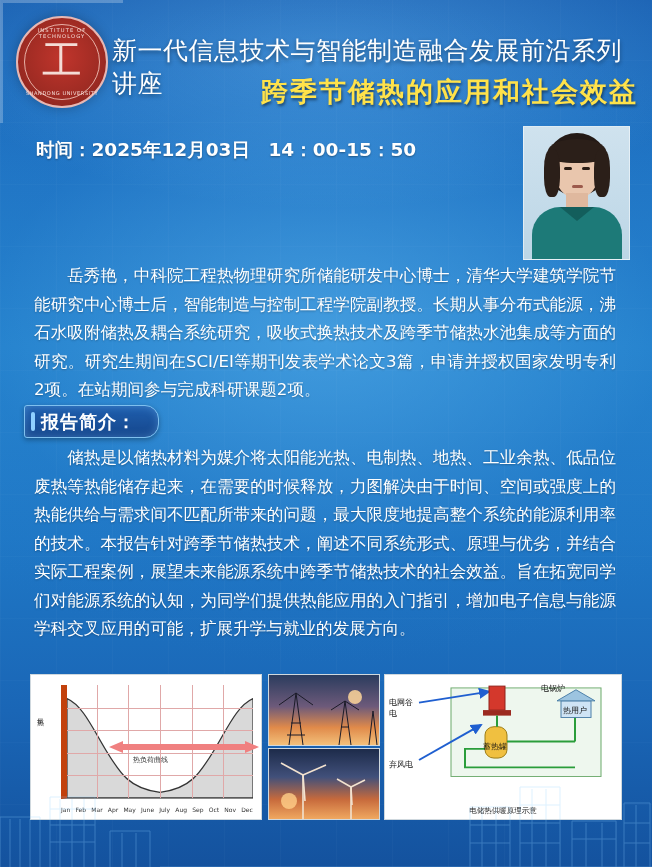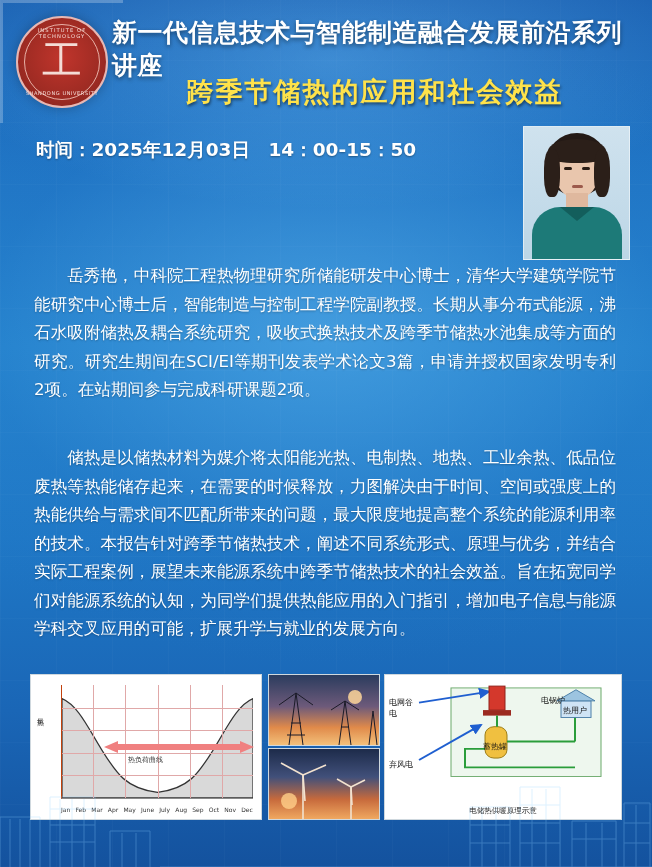--- a/index.html
+++ b/index.html
@@ -50,27 +50,27 @@
   }
   .logo .bot-txt{
     position:absolute;bottom:10px;left:0;right:0;text-align:center;
     font-size:5px;letter-spacing:.6px;color:#f6ded9;
   }
   .logo .glyph{
     font-size:40px;color:#f4dcd6;line-height:1;font-family:"DejaVu Serif","Liberation Serif",serif;
     transform:translateY(-2px);
   }
   .title-main{
-    position:absolute;left:112px;top:16px;right:14px;
-    font-size:25px;font-weight:bold;color:#ffffff;letter-spacing:.5px;
+    position:absolute;left:112px;top:34px;right:14px;
+    font-size:25px;font-weight:normal;color:#ffffff;letter-spacing:.5px;
     text-shadow:0 2px 4px rgba(0,0,0,.45);
     font-family:"DejaVu Sans","Liberation Sans",sans-serif;
   }
   .title-sub{
-    position:absolute;left:112px;top:74px;right:14px;text-align:center;
+    position:absolute;left:112px;top:74px;right:14px;text-align:right;
     font-size:27px;font-weight:bold;color:#ffe24a;letter-spacing:2px;
     text-shadow:1px 2px 3px rgba(0,0,0,.5);
     font-family:Liberation Serif, serif;
   }
 
   
   .info{position:absolute;left:36px;top:134px;color:#fff;}
   .info div{font-size:18.5px;font-weight:bold;line-height:32px;text-shadow:0 1px 2px rgba(0,0,0,.35);}
 
   .portrait{
@@ -113,21 +113,21 @@
 
   
   .fig-row{position:absolute;left:30px;top:674px;width:592px;height:146px;display:flex;gap:6px;}
   .fig{position:relative;background:#fff;border:1px solid #cfd8de;overflow:hidden;}
   .fig1{width:230px;}
   .fig2{width:110px;display:flex;flex-direction:column;gap:2px;background:transparent;border:none;}
   .fig3{flex:1;background:#fff;}
 
   
   .chart{position:absolute;inset:0;background:#fff;}
-  .chart .plot{position:absolute;left:30px;right:8px;top:10px;bottom:20px;border-left:1px solid #c2410c;border-bottom:1px solid #888;}
+  .chart .plot{position:absolute;left:30px;right:8px;top:10px;bottom:20px;border-left:6px solid #c2410c;border-bottom:1px solid #888;}
   .chart .grid-v{position:absolute;top:0;bottom:0;width:1px;background:#e0a8a8;}
   .chart .grid-h{position:absolute;left:0;right:0;height:1px;background:#e0a8a8;}
   .chart .ylab{position:absolute;left:4px;top:38px;font-size:7px;color:#333;writing-mode:vertical-rl;}
   .chart .xlabels{position:absolute;left:30px;right:8px;bottom:6px;display:flex;justify-content:space-between;font-size:6px;color:#333;}
   .chart .note{position:absolute;left:66px;top:70px;font-size:7px;color:#333;}
   .chart .arrowbar{position:absolute;left:42px;top:56px;width:150px;height:12px;}
 
   .ph{position:relative;width:100%;flex:1;overflow:hidden;border:1px solid #cfd8de;}
   .ph-tower{background:linear-gradient(180deg,#2b3c5e 0%, #6d5a7a 45%, #e08a4a 75%, #f3c07a 100%);}
   .ph-wind{background:linear-gradient(180deg,#1d2b4a 0%, #41507a 40%, #c76a3c 72%, #f0a860 100%);}
@@ -173,20 +173,23 @@
     <div class="p-mouth"></div>
     <div class="p-neck"></div>
     <div class="p-body"></div>
     <div class="p-collar"></div>
   </div>
 
   <div class="para" style="left:34px;top:262px;width:582px;">
     <span class="ind"></span><span>岳秀艳，中科院工程热物理研究所储能研发中心博士，清华大学建筑学院节能研究中心博士后，智能制造与控制工程学院副教授。长期从事分布式能源，沸石水吸附储热及耦合系统研究，吸收式换热技术及跨季节储热水池集成等方面的研究。研究生期间在SCI/EI等期刊发表学术论文3篇，申请并授权国家发明专利2项。在站期间参与完成科研课题2项。</span>
   </div>
 
+  <div class="banner" style="left:24px;top:405px;">
+    <span>报告简介：</span>
+  </div>
   <div class="para" style="left:34px;top:444px;width:582px;">
     <span class="ind"></span><span>储热是以储热材料为媒介将太阳能光热、电制热、地热、工业余热、低品位废热等热能储存起来，在需要的时候释放，力图解决由于时间、空间或强度上的热能供给与需求间不匹配所带来的问题，最大限度地提高整个系统的能源利用率的技术。本报告针对跨季节储热技术，阐述不同系统形式、原理与优劣，并结合实际工程案例，展望未来能源系统中跨季节储热技术的社会效益。旨在拓宽同学们对能源系统的认知，为同学们提供热能应用的入门指引，增加电子信息与能源学科交叉应用的可能，扩展升学与就业的发展方向。</span>
   </div>
 
   <div class="fig-row">
 
     <div class="fig fig1">
       <div class="chart">
         <div class="ylab">热量</div>
         <div class="plot">
@@ -271,21 +274,21 @@
 
           <path d="M112,44 L112,56" stroke="#2a9d3a" stroke-width="2"></path>
           <path d="M122,72 L190,72" stroke="#2a9d3a" stroke-width="2" fill="none"></path>
           <path d="M190,72 L190,40" stroke="#2a9d3a" stroke-width="2"></path>
           <path d="M100,80 L80,80 L80,100 L190,100" stroke="#2a9d3a" stroke-width="2" fill="none"></path>
 
           <rect x="176" y="28" width="30" height="18" fill="#cfe4f5" stroke="#4a7ea8"></rect>
           <path d="M172,28 L191,16 L210,28 Z" fill="#9cc4e0" stroke="#4a7ea8"></path>
         </svg>
 
-        <div class="sidelbl" style="left:108px;top:20px;padding-left:48px;">电锅炉</div>
+        <div class="sidelbl" style="left:108px;top:8px;padding-left:48px;">电锅炉</div>
         <div class="sidelbl" style="left:58px;top:66px;padding-left:40px;">蓄热罐</div>
         <div class="sidelbl" style="left:178px;top:30px;">热用户</div>
         <div class="dgm-cap">电储热供暖原理示意</div>
       </div>
     </div>
   </div>
 
   <svg class="skyline" viewBox="0 0 652 120" preserveAspectRatio="none">
     <g stroke="#8fd0ff" stroke-width="1" fill="none" opacity=".6">
       <path d="M0,120 L0,70 L40,70 L40,120 M10,72 L10,120 M20,72 L20,120 M30,72 L30,120"></path>

